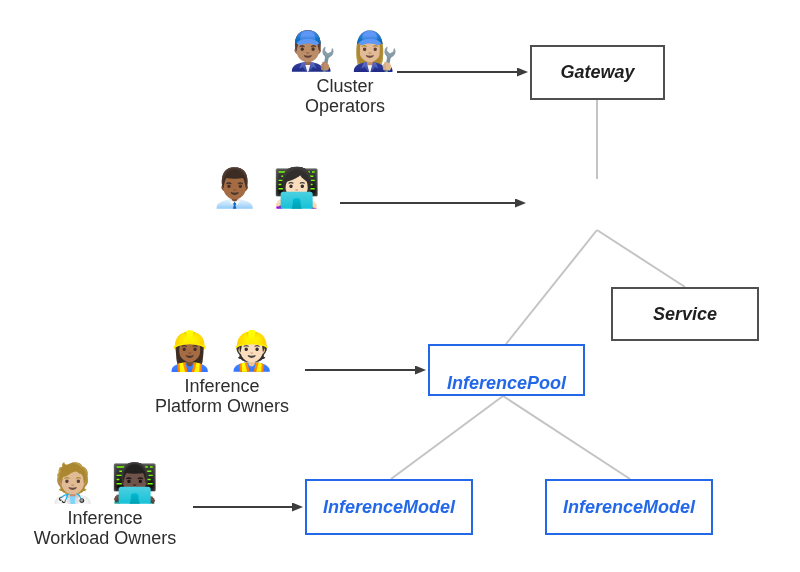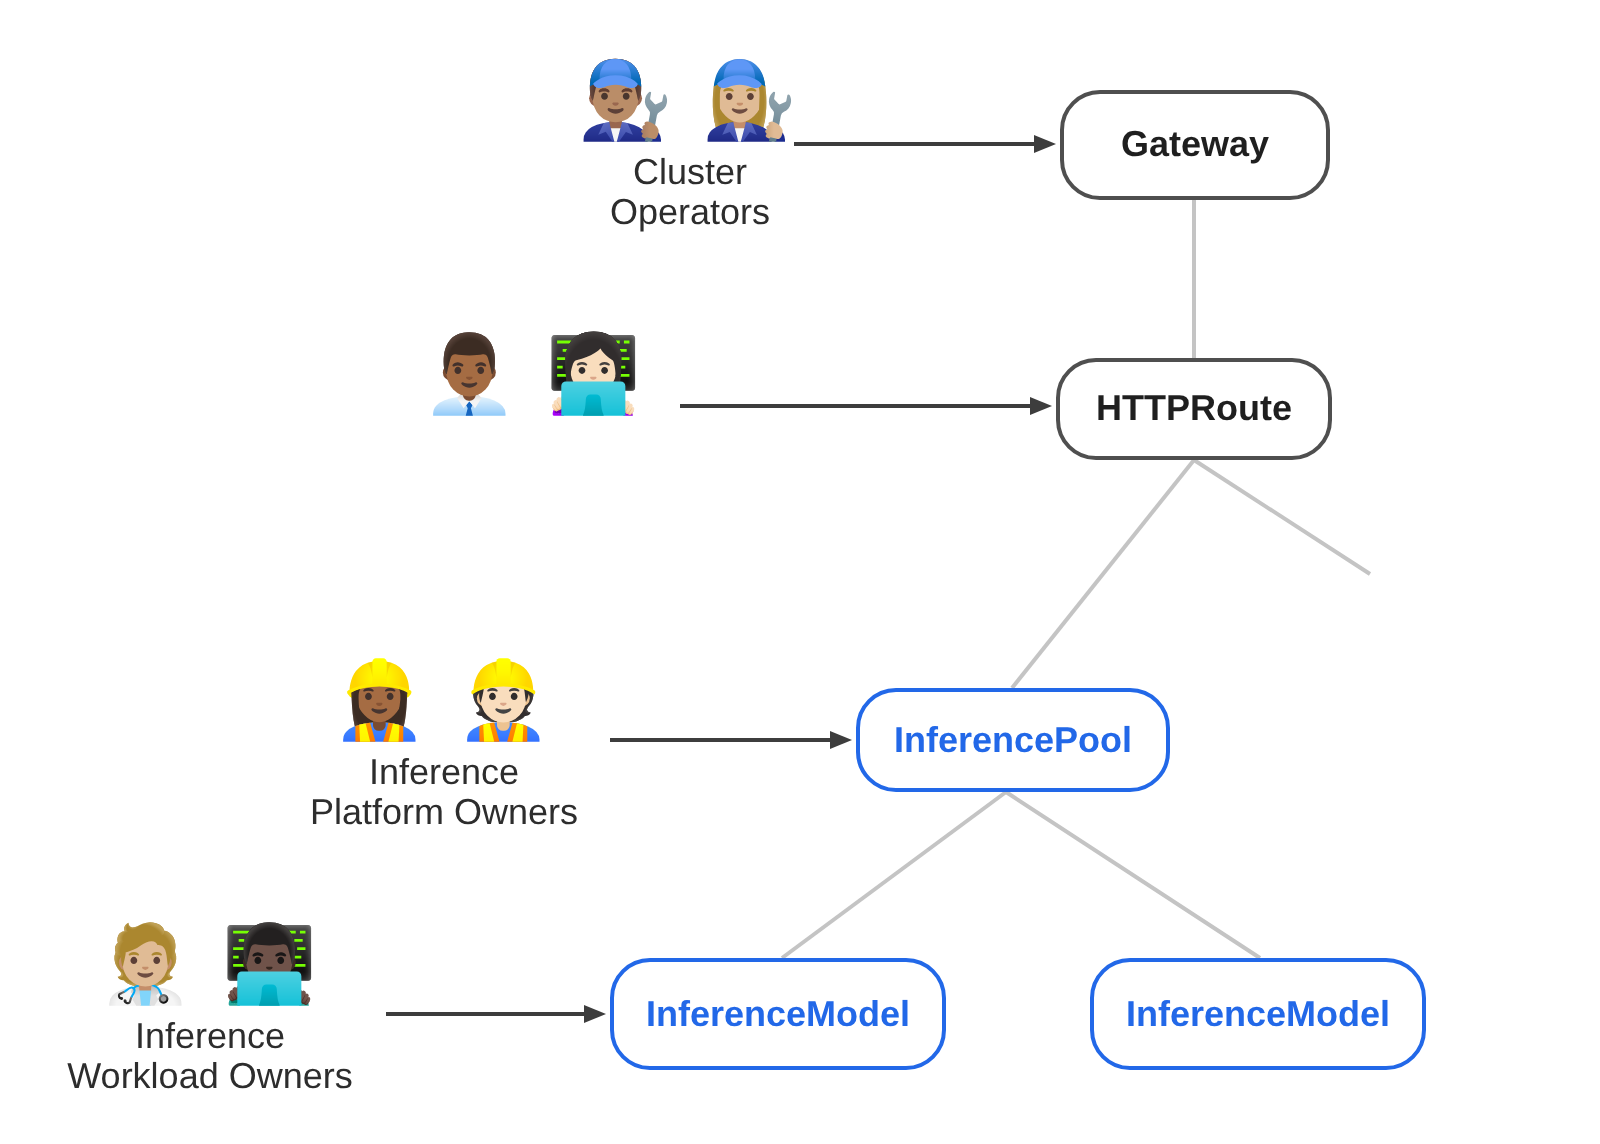--- a/index.html
+++ b/index.html
@@ -32,28 +32,29 @@
     margin-top: 2px;
     font-size: 18px;
     line-height: 20px;
     color: #2d2d2d;
     white-space: pre-line;
   }
   .node {
     position: absolute;
     background: #ffffff;
     border: 2.5px solid #4f4f4f;
-    border-radius: 20px;
+    border-radius: 0;
     display: flex;
     align-items: center;
     justify-content: center;
     font-size: 18px;
     font-weight: bold;
     color: #1f1f1f;
     box-sizing: border-box;
+    font-style: italic;
   }
   .node.blue {
     border-color: #2268e8;
     color: #2268e8;
   }
 </style>
 </head>
 <body>
 
 <div class="canvas">
@@ -108,26 +109,26 @@
   <div class="actor" style="left:25px; top:460px; width:160px;">
     <span class="emojis">🧑🏼‍⚕️ 👨🏿‍💻</span>
     <span class="caption">Inference
 Workload Owners</span>
   </div>
 
   <div class="node" style="left:530px; top:45px;  width:135px; height:55px;">
     <span>Gateway</span>
   </div>
 
-  <div class="node" style="left:528px; top:179px; width:138px; height:51px;">
-    <span>HTTPRoute</span>
+
+  <div class="node" style="left:611px; top:287px; width:148px; height:54px;">
+    <span>Service</span>
   </div>
 
-
-  <div class="node blue" style="left:428px; top:344px; width:157px; height:52px;">
+  <div class="node blue" style="left:428px; top:344px; width:157px; height:52px;align-items:flex-end;">
     <span>InferencePool</span>
   </div>
 
   <div class="node blue" style="left:305px; top:479px; width:168px; height:56px;">
     <span>InferenceModel</span>
   </div>
 
   <div class="node blue" style="left:545px; top:479px; width:168px; height:56px;">
     <span>InferenceModel</span>
   </div>

